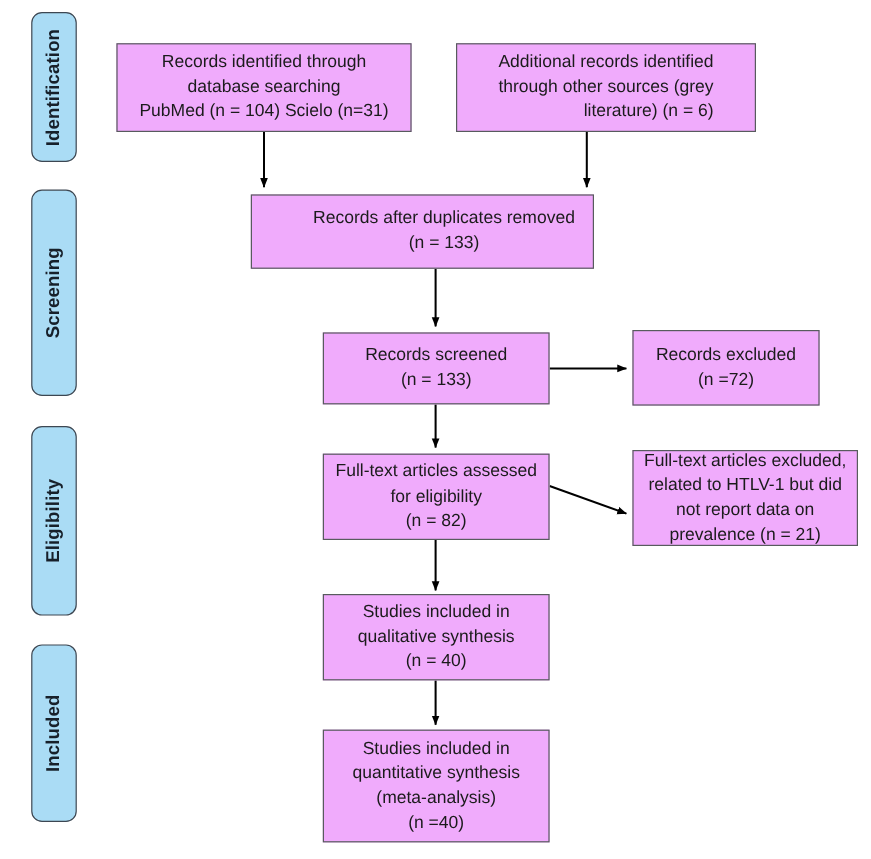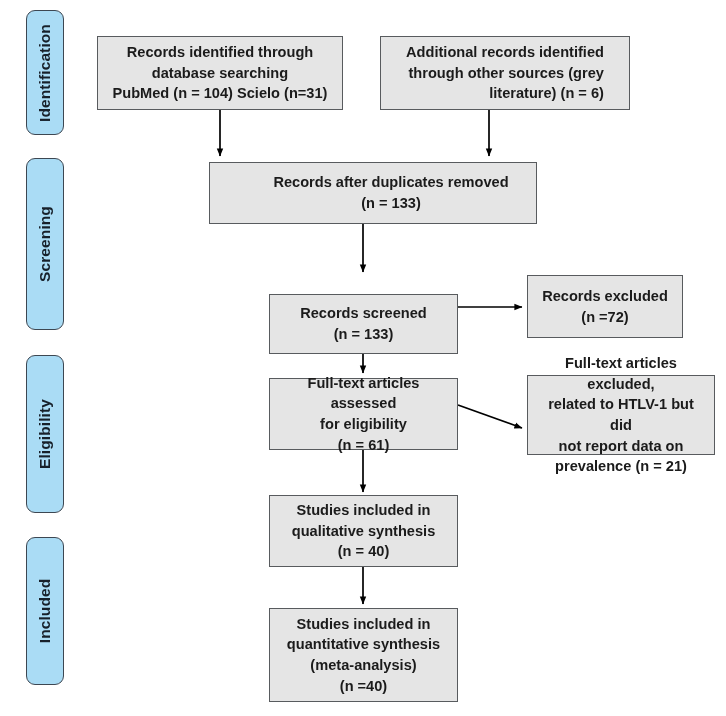--- a/index.html
+++ b/index.html
@@ -42,27 +42,26 @@
     white-space: nowrap;
     font-size: 15.5px;
     font-weight: bold;
     color: #17202a;
     letter-spacing: 0.1px;
   }
   
   .box {
     position: absolute;
     box-sizing: border-box;
-    background: #e5e5e5;
+    background: #f0abfc;
     border: 1.6px solid #585b5e;
     display: flex;
     align-items: center;
     justify-content: center;
     text-align: center;
-    font-weight: bold;
   }
   .box-text {
     font-size: 14.6px;
     line-height: 1.42;
     color: #1b1b1b;
     padding: 2px 8px;
     white-space: pre-line;
   }
 </style>
 </head>
@@ -131,39 +130,39 @@
 database searching
 PubMed (n = 104) Scielo (n=31)</span>
   </div>
 
   <div class="box" style="left:380px; top:36px; width:250px; height:74px;text-align:right;">
     <span class="box-text">Additional records identified
 through other sources (grey
 literature) (n = 6)</span>
   </div>
 
-  <div class="box" style="left:209px; top:162px; width:328px; height:62px;padding-left:36px;">
+  <div class="box" style="left:209px; top:162px; width:286px; height:62px;padding-left:36px;">
     <span class="box-text">Records after duplicates removed
 (n = 133)</span>
   </div>
 
-  <div class="box" style="left:269px; top:294px; width:189px; height:60px;">
+  <div class="box" style="left:269px; top:277px; width:189px; height:60px;">
     <span class="box-text">Records screened
 (n = 133)</span>
   </div>
 
   <div class="box" style="left:527px; top:275px; width:156px; height:63px;">
     <span class="box-text">Records excluded
 (n =72)</span>
   </div>
 
   <div class="box" style="left:269px; top:378px; width:189px; height:72px;">
     <span class="box-text">Full-text articles assessed
 for eligibility
-(n = 61)</span>
+(n = 82)</span>
   </div>
 
   <div class="box" style="left:527px; top:375px; width:188px; height:80px;">
     <span class="box-text">Full-text articles excluded,
 related to HTLV-1 but did
 not report data on
 prevalence (n = 21)</span>
   </div>
 
   <div class="box" style="left:269px; top:495px; width:189px; height:72px;">

